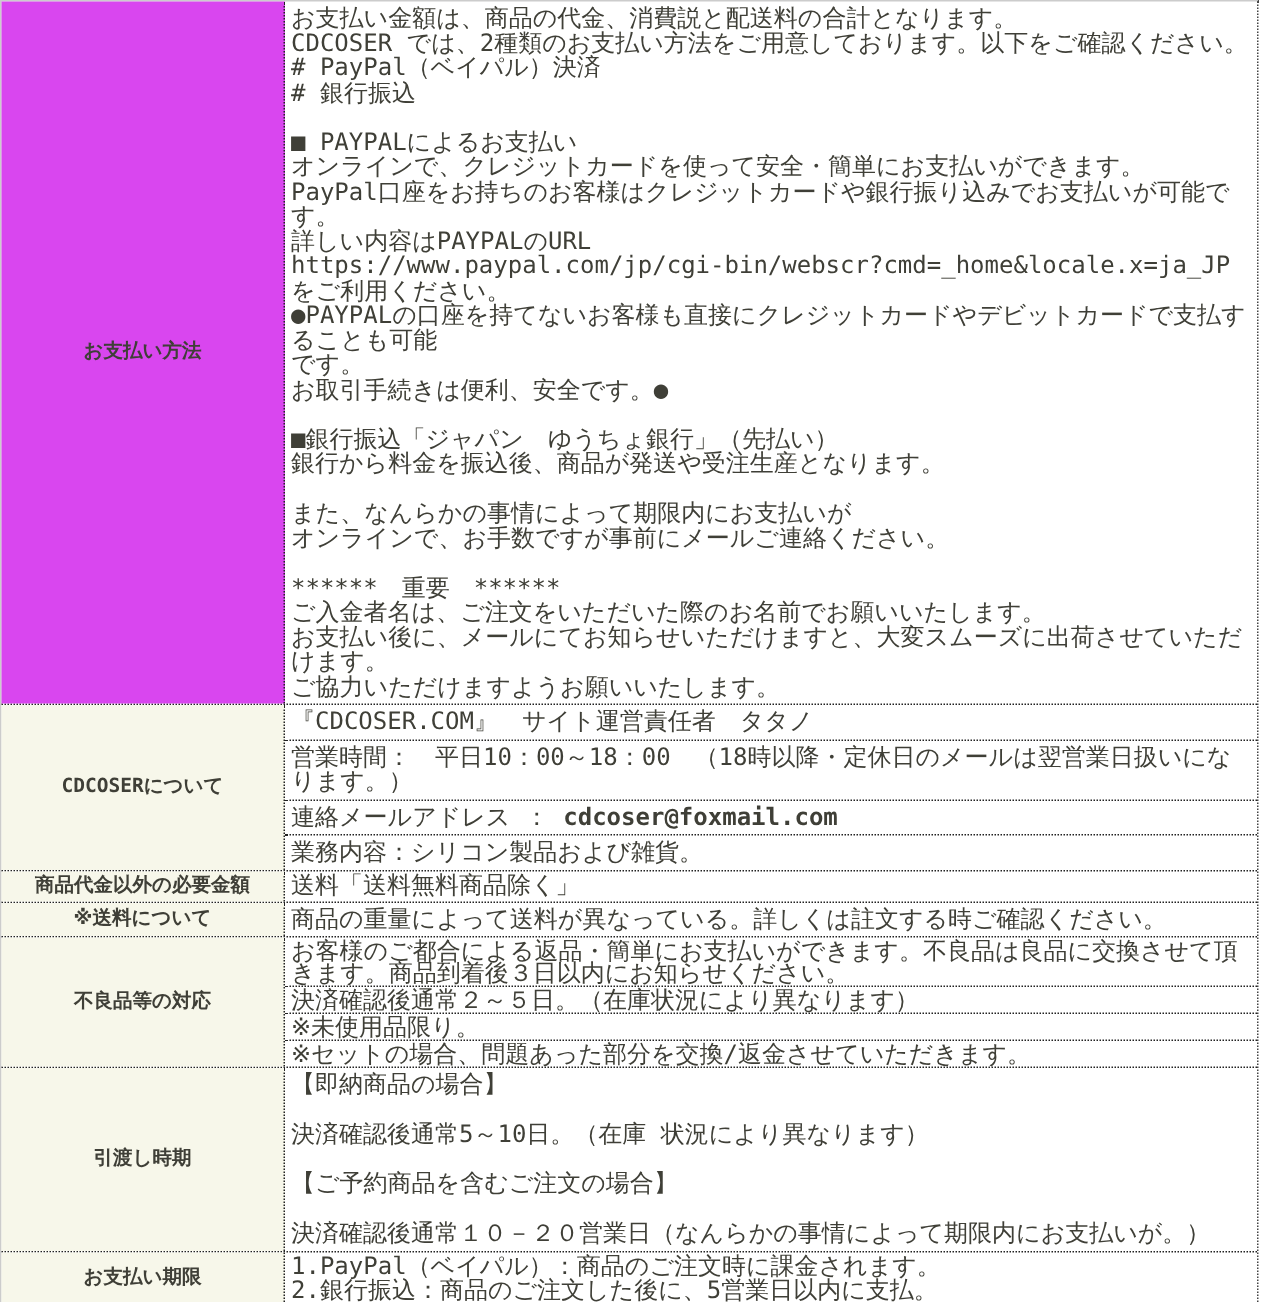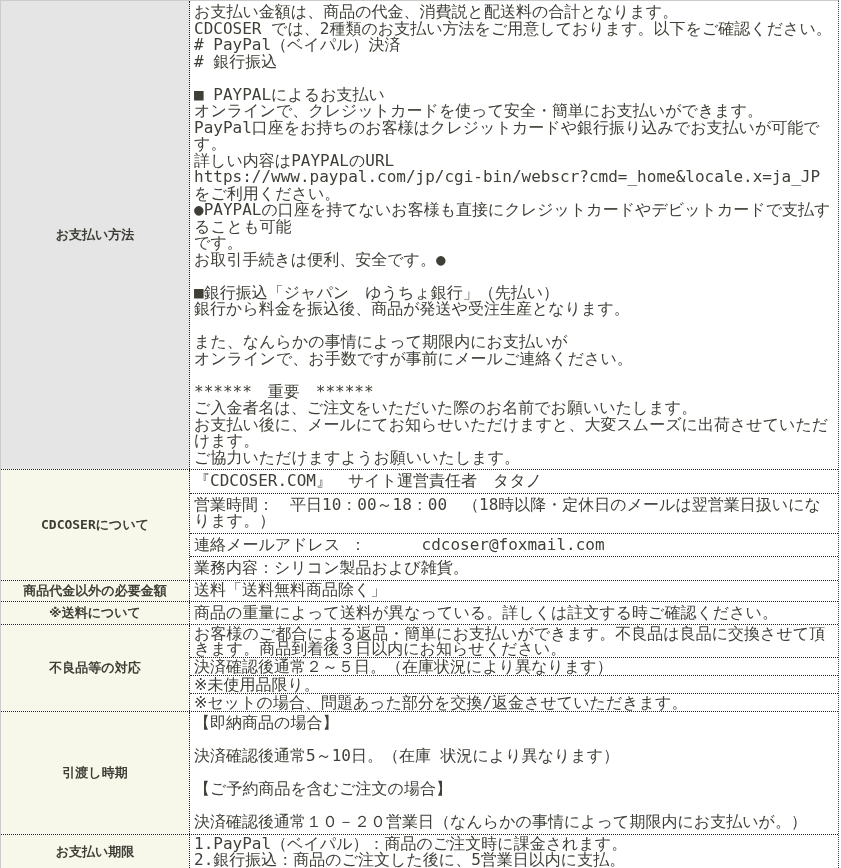--- a/index.html
+++ b/index.html
@@ -39,21 +39,21 @@
     justify-content: center;
     text-align: center;
     font-weight: bold;
     font-size: 13px;
     line-height: 16px;
     padding: 2px 3px;
     background: #f7f7ea;
     border-right: 1px dotted #222222;
   }
   .row:first-child .row-header {
-    background: #e5e5e5;
+    background: #d946ef;
   }
   .row-content {
     flex: 1 1 auto;
     display: flex;
     flex-direction: column;
     min-width: 0;
   }
   .cell {
     padding: 3px 3px 3px 4px;
   }
@@ -68,21 +68,21 @@
     word-break: break-all;
   }
   
   .row:nth-child(5) .cell { padding: 1px 3px 1px 4px; }
   .row:nth-child(5) .line { line-height: 15px; min-height: 15px; }
   
   .row:nth-child(3) .cell,
   .row:nth-child(7) .cell,
   .row:nth-child(8) .cell,
   .row:nth-child(9) .cell { padding: 1px 3px 1px 4px; }
-  b[data-name="contact-email"] { font-weight: normal; margin-left: 46px; }
+  b[data-name="contact-email"] { font-weight: bold; }
 </style>
 </head>
 <body>
 
 <div class="page" data-name="shop-policy-page">
   <div class="table" data-name="shop-info-table">
   <div class="row" data-name="table-row">
     <div class="row-header" data-name="row-header">お支払い方法</div>
     <div class="row-content" data-name="row-content">
           <div class="cell" data-name="content-cell">

